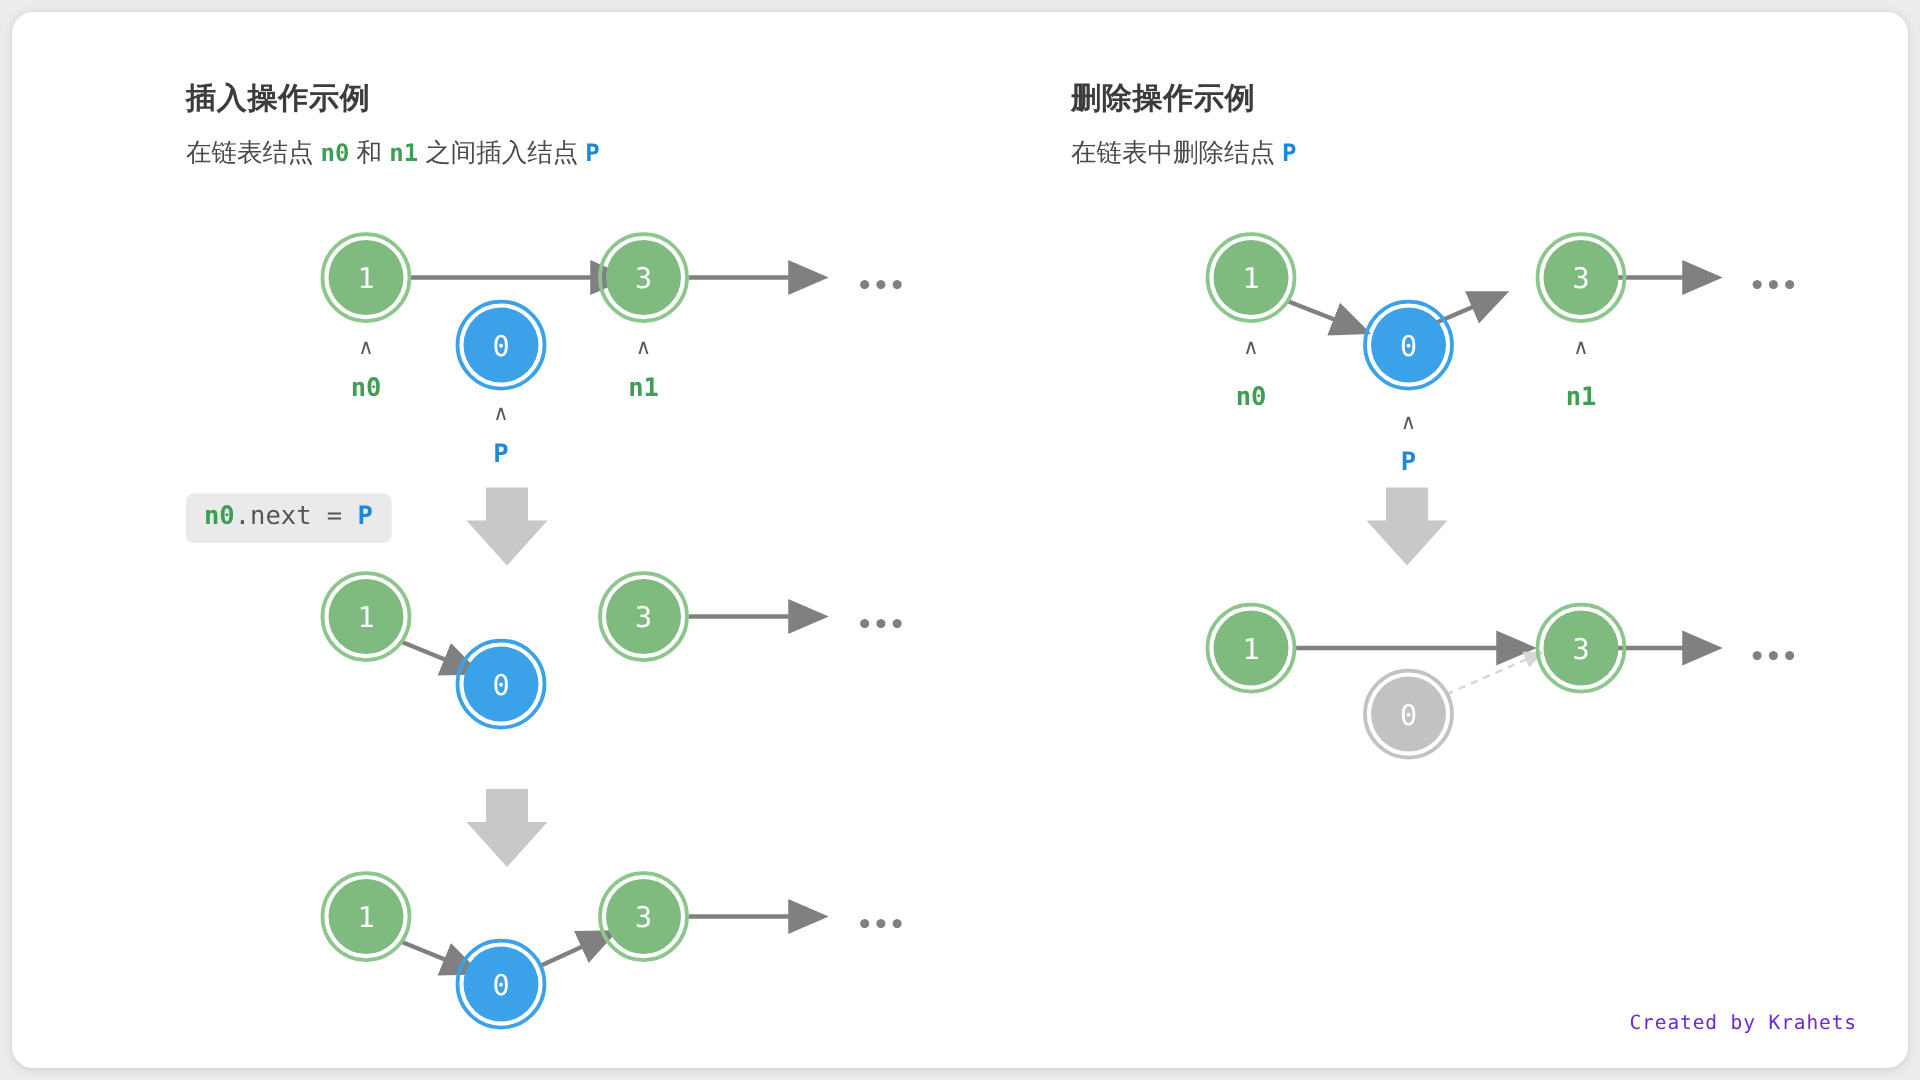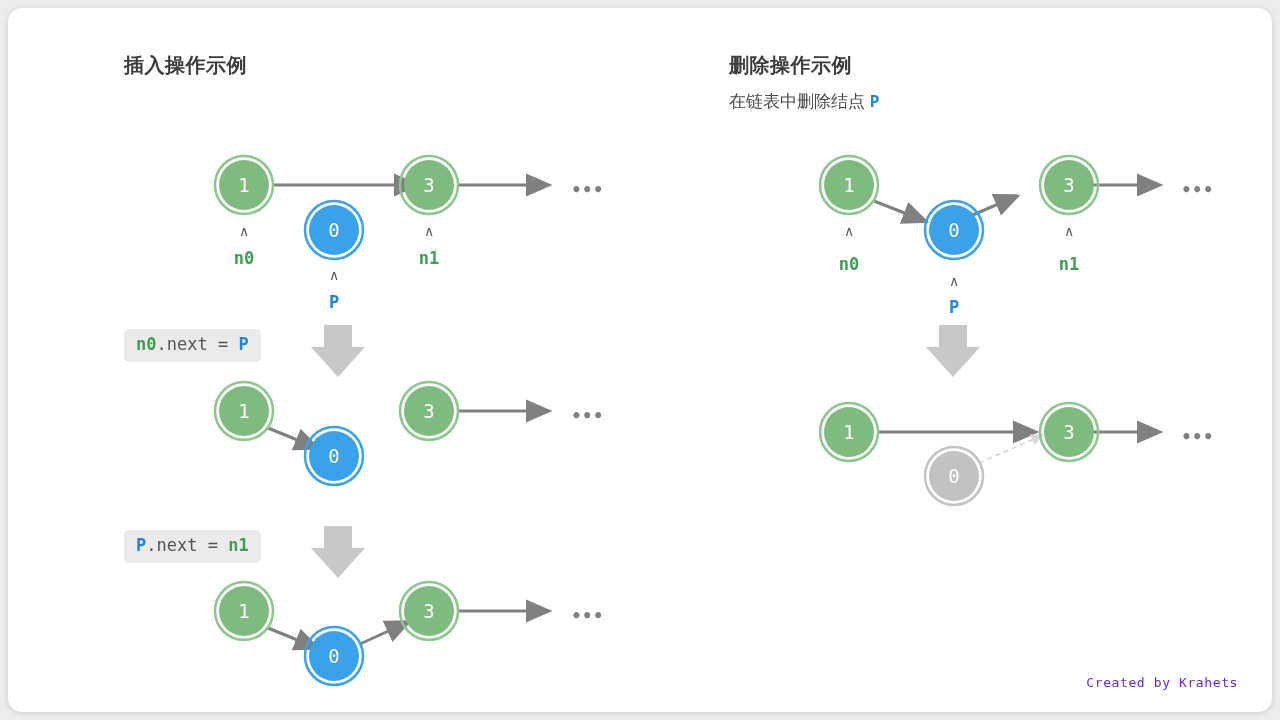--- a/index.html
+++ b/index.html
@@ -17,21 +17,21 @@
     top: 8px;
     width: 1264px;
     height: 704px;
     background: #ffffff;
     border-radius: 14px;
     box-shadow: 0 1px 6px rgba(0,0,0,0.13);
     overflow: hidden;
   }
   .panel { position: absolute; top: 0; height: 704px; }
   .panel-left  { left: 108px; width: 580px; }
-  .panel-right { left: 698px; width: 560px; margin-left: 15px; }
+  .panel-right { left: 698px; width: 560px; }
 
   .panel-title {
     position: absolute;
     font-size: 20px;
     font-weight: bold;
     color: #3c3c3c;
     letter-spacing: 0.5px;
     white-space: nowrap;
   }
   .panel-sub {
@@ -92,20 +92,28 @@
 </style>
 </head>
 <body>
 
 <div class="card">
 
   <div class="panel panel-left">
 
     <div class="panel-title" style="left:8px; top:44px;">插入操作示例</div>
 
+    <div class="panel-sub" style="left:8px; top:82px;">
+      <span>在链表结点</span>
+      <span class="mono g">n0</span>
+      <span>和</span>
+      <span class="mono g">n1</span>
+      <span>之间插入结点</span>
+      <span class="mono b">P</span>
+    </div>
 
     <svg width="580" height="704">
       <defs>
         <marker id="ah" markerWidth="9" markerHeight="9" refX="7.5" refY="4.5" orient="auto">
           <path d="M0,0.6 L9,4.5 L0,8.4 z" fill="#808080"></path>
         </marker>
         <marker id="ahf" markerWidth="8" markerHeight="8" refX="7" refY="4" orient="auto">
           <path d="M0,0.6 L8,4 L0,7.4 z" fill="#d8d8d8"></path>
         </marker>
       </defs>
@@ -185,23 +193,20 @@
       </g>
       <g>
         <path d="M208,518 h28 v22 h13 l-27,30 l-27,-30 h13 z" fill="#c8c8c8"></path>
       </g>
     </svg>
 
     <div class="codebox" style="left:8px; top:321px;">
       <b class="g">n0</b><span>.next = </span><b class="b">P</b>
     </div>
 
-    <div class="codebox" style="left:8px; top:522px;">
-      <b class="b">P</b><span>.next = </span><b class="g">n1</b>
-    </div>
   </div>
 
   <div class="panel panel-right">
 
     <div class="panel-title" style="left:8px; top:44px;">删除操作示例</div>
 
     <div class="panel-sub" style="left:8px; top:82px;">
       <span>在链表中删除结点</span>
       <span class="mono b">P</span>
     </div>

